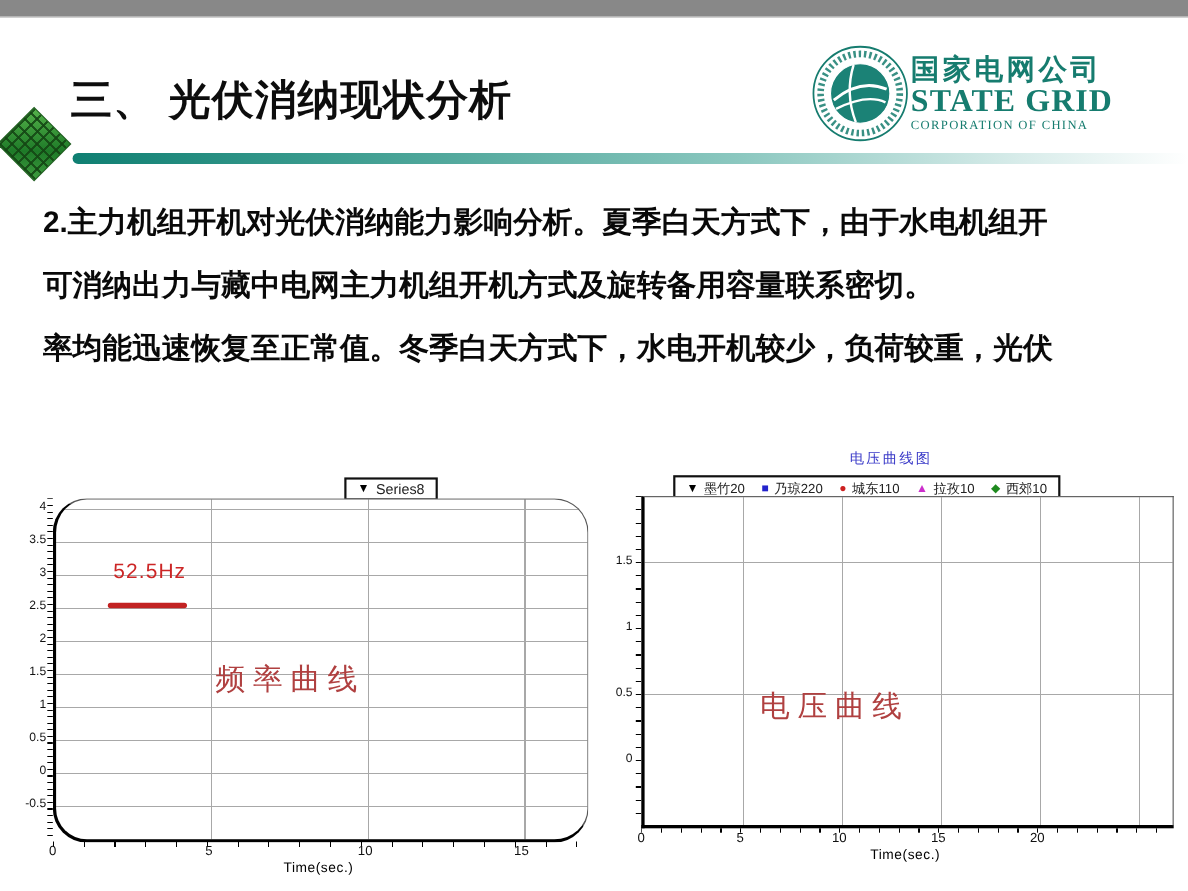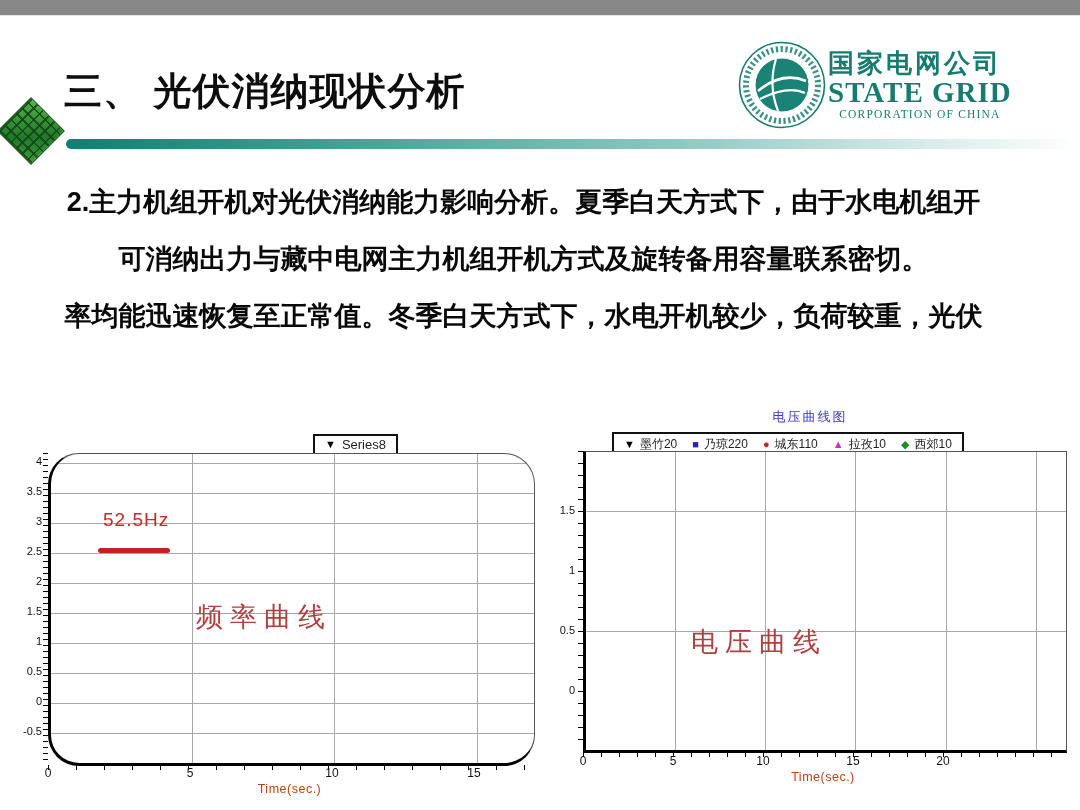--- a/index.html
+++ b/index.html
@@ -14,24 +14,24 @@
           linear-gradient(135deg,#55b24a,#1e7a28 60%,#3f9c3f);
         box-shadow:0 0 0 1px #1e5c1e;}
   .title{position:absolute;left:64px;top:50px;font-size:38px;font-weight:bold;color:#0d0d0d;
          letter-spacing:1px;white-space:pre;}
   .rule{position:absolute;left:66px;top:123px;width:1014px;height:10px;border-radius:5px;
         background:linear-gradient(90deg,#0f7f72,#3f9e91 25%,#8cc8c0 60%,#d8ecea 85%,#ffffff 100%);}
   .logo{position:absolute;left:738px;top:25px;display:flex;align-items:center;gap:2px;}
   .logo-text{display:flex;flex-direction:column;line-height:1.05;}
   .logo-cn{color:#167c6f;font-size:26px;font-weight:bold;letter-spacing:3px;}
   .logo-en{color:#167c6f;font-size:29px;font-weight:bold;font-family:"Liberation Serif",serif;letter-spacing:1px;}
-  .logo-sub{color:#167c6f;font-size:11.5px;font-family:"Liberation Serif",serif;letter-spacing:1.2px;text-align:center;}
+  .logo-sub{color:#167c6f;font-size:11.5px;font-family:"Liberation Serif",serif;letter-spacing:1.2px;}
 
   
-  .para{position:absolute;left:16px;top:158px;width:1015px;text-align:center;}
+  .para{position:absolute;left:39px;top:158px;width:1015px;}
   .para .pline{font-size:27px;font-weight:bold;color:#090909;height:57px;line-height:57px;white-space:nowrap;}
 
   
   .chart{position:absolute;top:388px;width:520px;height:400px;}
   #chart-left{left:20px;}
   #chart-right{left:550px;}
   .chart-title{position:absolute;top:4px;left:0;width:100%;text-align:center;
                font-size:13px;color:#3a3ac8;letter-spacing:2px;}
   .legend-box{position:absolute;border:2px solid #111;background:#fff;display:inline-flex;
               align-items:center;gap:6px;padding:1px 10px;font-size:13px;color:#222;white-space:nowrap;}
@@ -51,21 +51,21 @@
     background-image:
       repeating-linear-gradient(to bottom,transparent 0,transparent 59px,#a8a8a8 59px,#a8a8a8 60px,transparent 60px,transparent 120px),
       repeating-linear-gradient(to right,transparent 0,transparent 89px,#a8a8a8 89px,#a8a8a8 90px,transparent 90px,transparent 90.2px);}
 
   .ytick{position:absolute;width:22px;text-align:right;font-size:11px;color:#111;line-height:14px;}
   .xtick{position:absolute;width:40px;text-align:center;font-size:12px;color:#111;line-height:14px;}
   .tickstrip-y{position:absolute;width:5px;background:repeating-linear-gradient(to bottom,#000 0 1px,transparent 1px 6px);}
   .tickstrip-x{position:absolute;height:5px;background:repeating-linear-gradient(to right,#000 0 1px,transparent 1px 28px);}
   #chart-right .tickstrip-y{background:repeating-linear-gradient(to bottom,#000 0 1px,transparent 1px 12px);}
   #chart-right .tickstrip-x{background:repeating-linear-gradient(to right,#000 0 1px,transparent 1px 18px);}
-  .axis-label{position:absolute;text-align:center;font-size:12.5px;color:#c2410c;letter-spacing:.5px;}
+  .axis-label{position:absolute;text-align:center;font-size:12.5px;color:#000000;letter-spacing:.5px;}
 
   .anno-hz{position:absolute;left:52px;top:55px;font-size:19px;color:#cc2626;letter-spacing:1px;}
   .anno-seg{position:absolute;left:47px;top:94px;width:72px;height:5px;background:#c22222;border-radius:3px;}
   .anno-cn{position:absolute;font-family:"Liberation Serif",serif;font-size:27px;color:#b04040;letter-spacing:7px;white-space:nowrap;}
   #anno-freq{left:145px;top:145px;}
   #anno-volt{left:105px;top:172px;}
 
   .footer-bar{position:absolute;left:0;bottom:0;width:1080px;height:9px;
       background:linear-gradient(90deg,#2e4d9e 0%,#4a6fb8 30%,#7e9fd0 60%,#b7d0ea 85%,#e8f1fa 100%);}
 </style>

